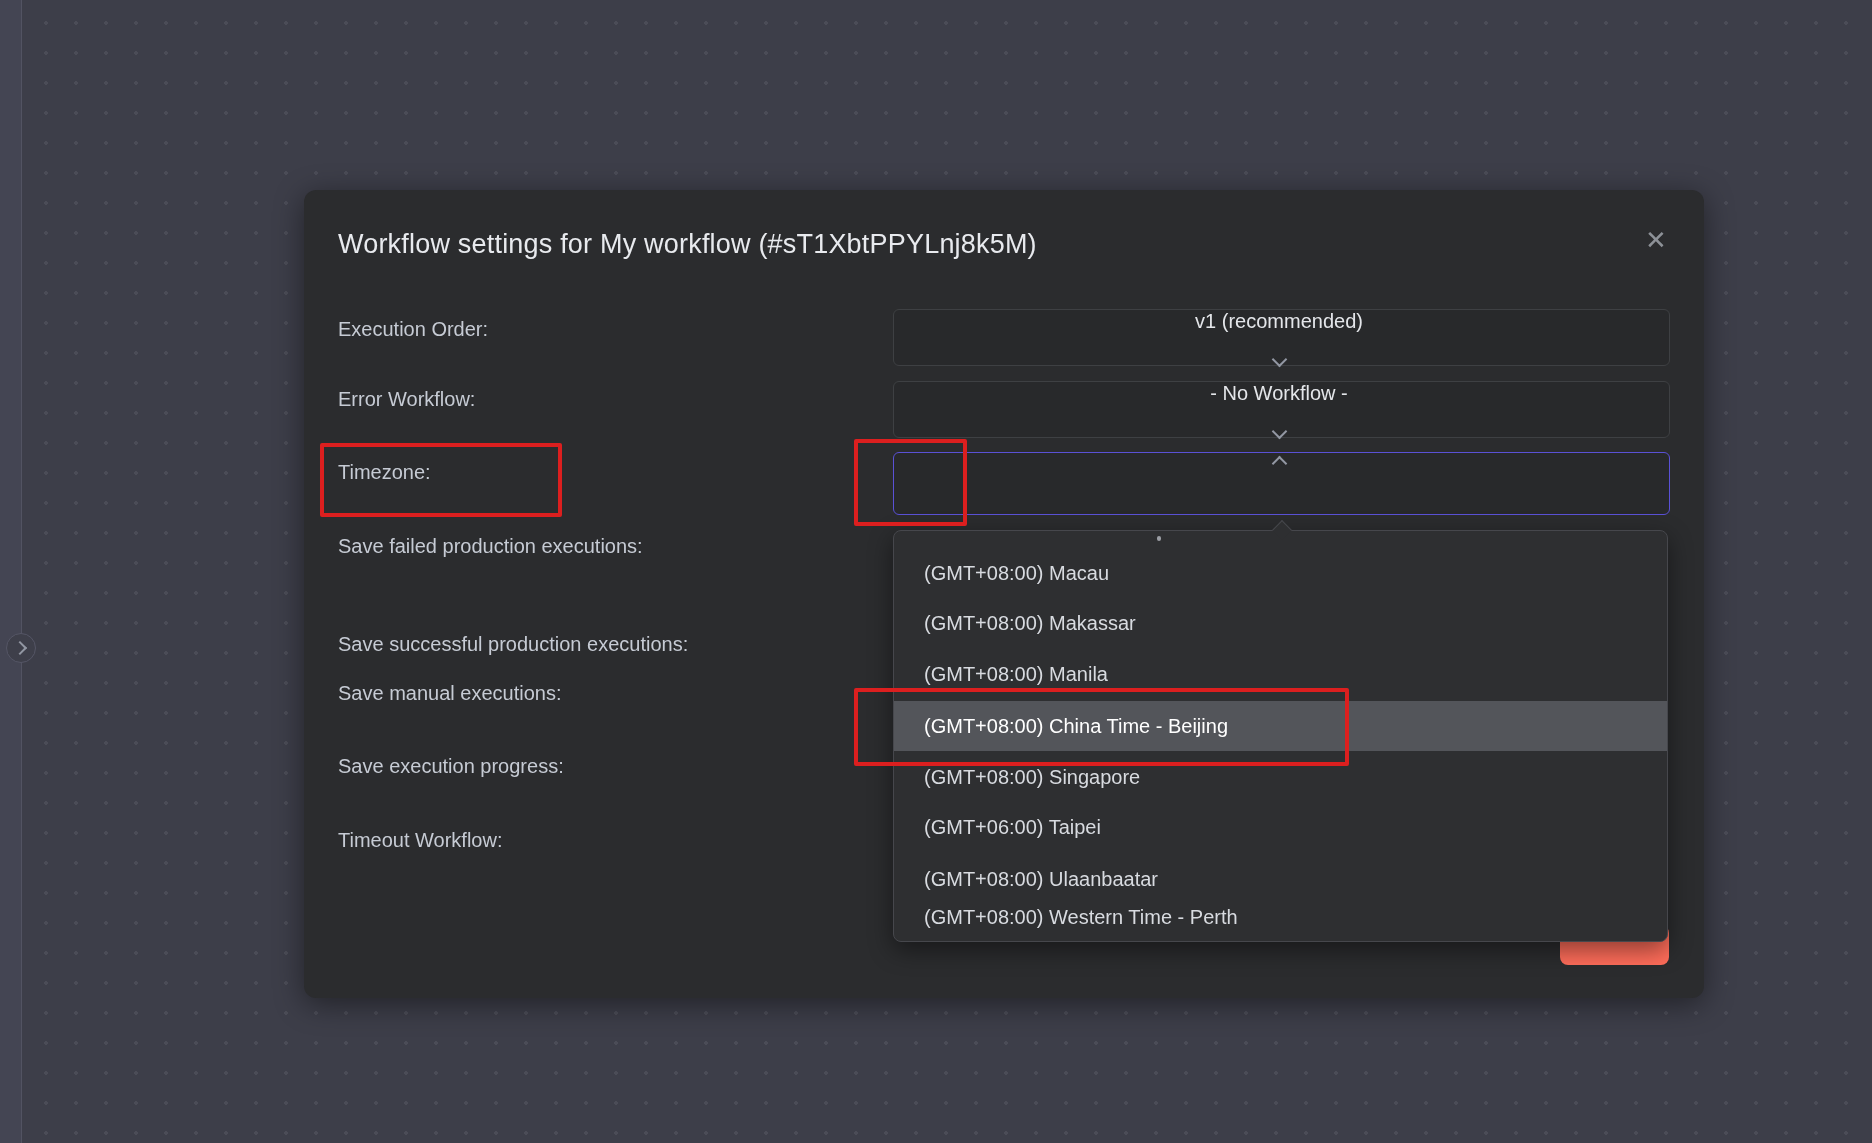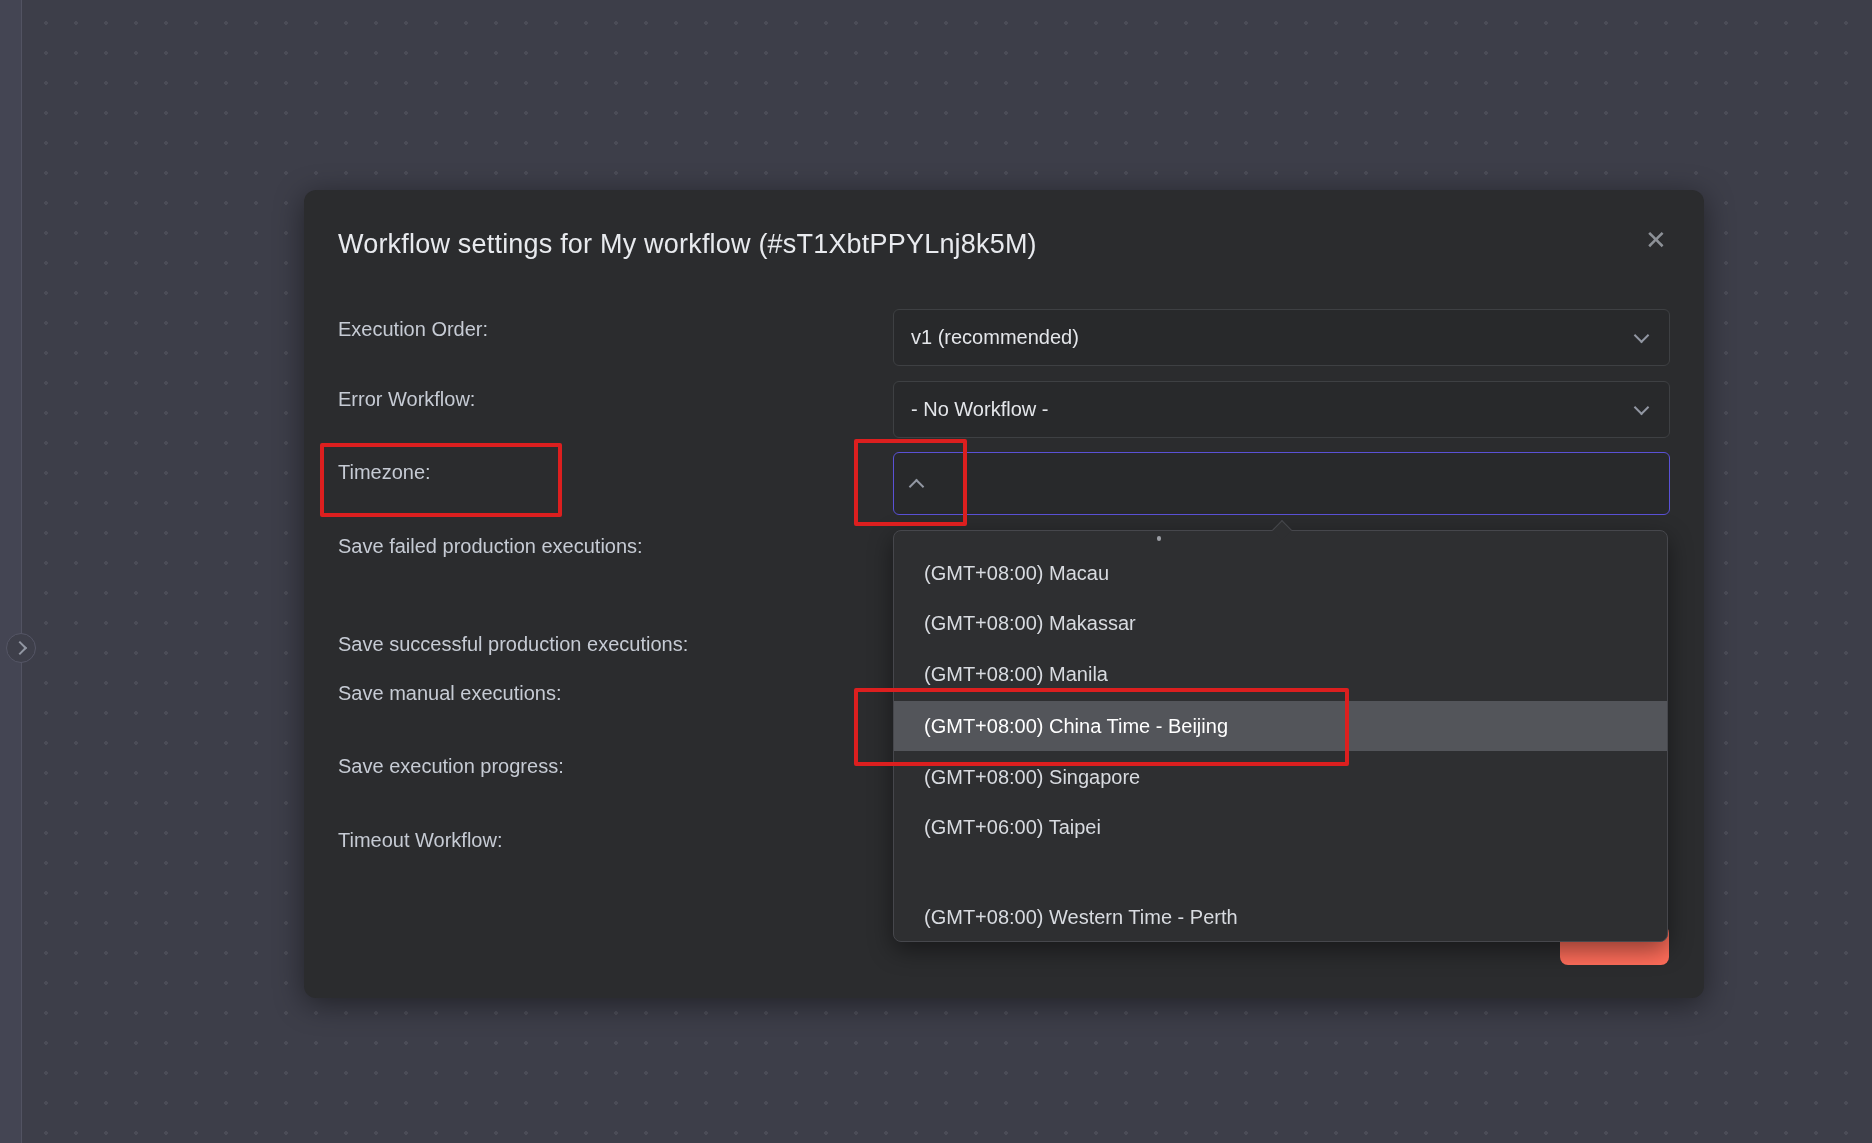--- a/index.html
+++ b/index.html
@@ -31,21 +31,21 @@
   .modal{position:absolute;left:304px;top:190px;width:1400px;height:808px;
     background:var(--modal-bg);border-radius:12px;box-shadow:0 6px 30px rgba(0,0,0,.45);}
   .modal-title{position:absolute;left:338px;top:229px;font-size:27px;font-weight:500;
     color:var(--title);letter-spacing:.2px;}
   .close-btn{position:absolute;left:1634px;top:218px;width:44px;height:44px;border:none;background:none;
     color:var(--close);font-size:26px;cursor:pointer;display:flex;align-items:center;justify-content:center;
     font-family:"DejaVu Sans",sans-serif;}
   .row-label{position:absolute;left:338px;font-size:20px;color:var(--label);white-space:nowrap;}
   .field{position:absolute;left:893px;width:777px;height:57px;background:var(--field-bg);
     border:1px solid var(--field-border);border-radius:6px;cursor:pointer;
-    display:flex;align-items:center;padding:0 22px 0 17px;}
+    display:flex;align-items:center;padding:0 22px 0 17px;flex-direction:column;}
   .field .value{font-size:20px;color:var(--field-text);flex:1 1 auto;text-align:left;}
   .field.focused{height:63px;border:1.5px solid var(--focus-border);}
   .dropdown-panel{position:absolute;left:893px;top:530px;width:775px;height:412px;
     background:var(--panel-bg);border:1px solid var(--panel-border);border-radius:8px;
     box-shadow:0 8px 24px rgba(0,0,0,.45);z-index:6;overflow:hidden;}
   .panel-caret{position:absolute;left:1275px;top:523px;width:14px;height:14px;background:var(--panel-bg);
     border-left:1px solid var(--panel-border);border-top:1px solid var(--panel-border);
     transform:rotate(45deg);z-index:7;}
   .tz-option{position:absolute;left:0;width:100%;height:50px;line-height:50px;padding-left:30px;
     font-size:20px;color:var(--item-text);cursor:pointer;white-space:nowrap;}
@@ -103,20 +103,21 @@
 
   <div class="dropdown-panel">
     <span class="clipped-frag"></span>
 
   <div class="tz-option" style="top: 17px;">(GMT+08:00) Macau</div>
       <div class="tz-option" style="top: 67px;">(GMT+08:00) Makassar</div>
       <div class="tz-option" style="top: 118px;">(GMT+08:00) Manila</div>
       <div class="tz-option highlighted" style="top: 170px;">(GMT+08:00) China Time - Beijing</div>
       <div class="tz-option" style="top: 221px;">(GMT+08:00) Singapore</div>
       <div class="tz-option" style="top: 271px;">(GMT+06:00) Taipei</div>
+      <div class="tz-option" style="top: 323px;">(GMT+08:00) Ulaanbaatar</div>
       <div class="tz-option" style="top: 361px;">(GMT+08:00) Western Time - Perth</div>
     </div>
   <div class="panel-caret"></div>
 
   <div class="anno" id="anno-tz-label"></div>
   <div class="anno" id="anno-tz-input"></div>
   <div class="anno" id="anno-tz-option"></div>
 
 </div>
 

